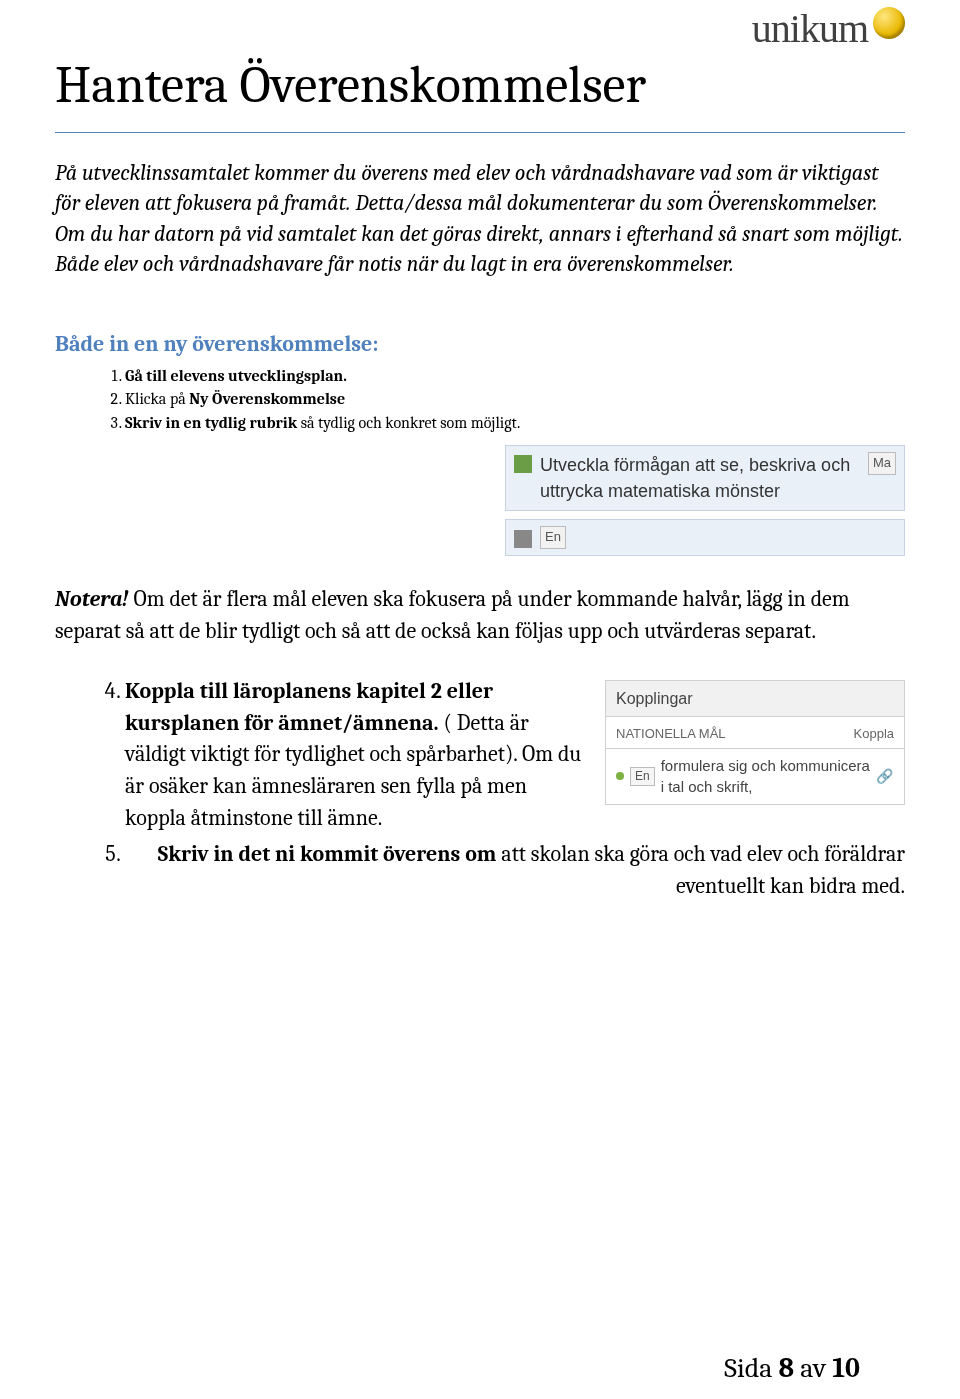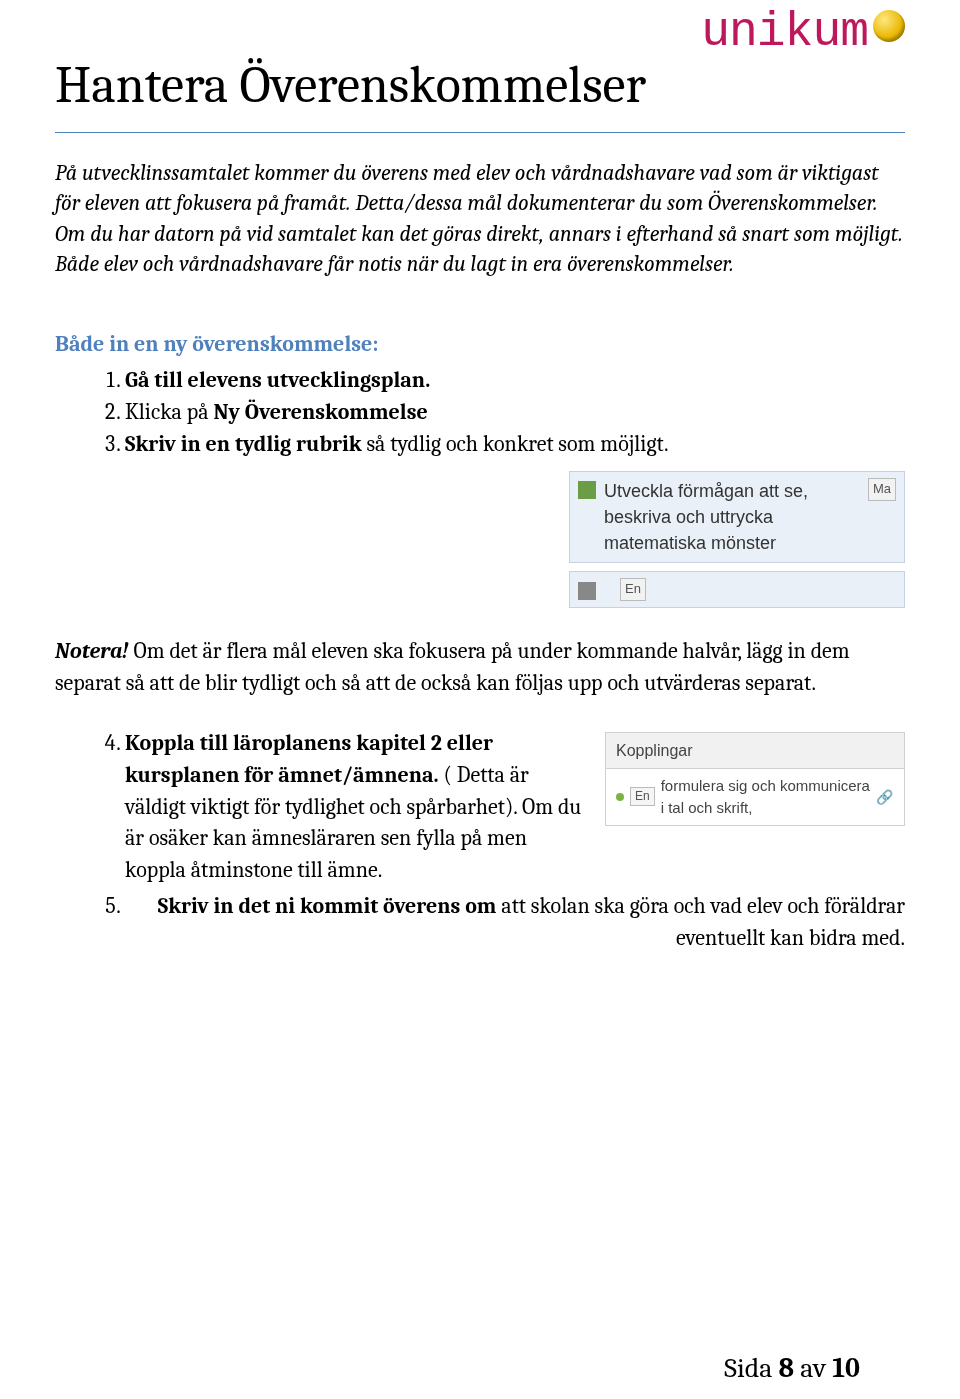--- a/index.html
+++ b/index.html
@@ -14,23 +14,23 @@
   }
   .logo-wrap {
     position: absolute;
     top: 5px;
     right: 55px;
     display: flex;
     align-items: center;
     gap: 5px;
   }
   .logo-text {
-    font-family: Liberation Mono, monospace;
-    font-size: 48px;
-    color: #be185d;
+    font-family: Liberation Serif, serif;
+    font-size: 40px;
+    color: #404040;
     letter-spacing: -1px;
   }
   .logo-icon {
     width: 32px;
     height: 32px;
     border-radius: 50%;
     background: radial-gradient(circle at 35% 30%, #ffe680 0%, #e8b800 60%, #c48f00 100%);
     box-shadow: inset -2px -3px 3px rgba(0,0,0,0.25);
     position: relative;
     top: -6px;
@@ -52,30 +52,30 @@
   .section-heading {
     margin-top: 50px;
     color: #4f81bd;
     font-weight: bold;
     font-size: 22px;
     line-height: 1.4;
   }
   ol.main-list {
     margin-top: 5px;
     padding-left: 70px;
-    font-size: 22px;
+    font-size: 16px;
     line-height: 1.45;
   }
   ol.main-list > li { margin-bottom: 0; }
   .float-box {
     float: right;
     margin-left: 15px;
     margin-top: 4px;
   }
-  .snippet1 { width: 336px; }
+  .snippet1 { width: 400px; }
   .snippet-row {
     background: #eaf0f8;
     border: 1px solid #c6d2e2;
     padding: 6px 8px;
     font-family: Arial, sans-serif;
     font-size: 18px;
     color: #333;
     display: flex;
     align-items: flex-start;
     gap: 8px;
@@ -92,21 +92,20 @@
   .snip-icon.green { background: #6b9c46; }
   .snip-text { flex: 1; }
   .snip-tag {
     font-size: 13px;
     color: #555;
     border: 1px solid #bbb;
     background: #f2f2f2;
     padding: 1px 4px;
     align-self: flex-start;
     flex-shrink: 0;
-    margin-left: 16px;
   }
   .after-list {
     font-size: 22px;
     line-height: 1.45;
     margin-top: 6px;
   }
   .notera-block {
     font-size: 22px;
     line-height: 1.45;
     margin-top: 20px;
@@ -212,20 +211,24 @@
 </div>
 
 <p class="notera-block">
   <b><i>Notera!</i></b><span> Om det är flera mål eleven ska fokusera på under kommande halvår, lägg in dem separat så att de blir tydligt och så att de också kan följas upp och utvärderas separat.</span>
 </p>
 
 <ol class="second-list" start="4">
   <li>
     <div class="float-box kopplingar-box">
       <div class="kopplingar-head">Kopplingar</div>
+      <div class="kopplingar-sub">
+        <span>NATIONELLA MÅL</span>
+        <span>Koppla</span>
+      </div>
       <div class="kopplingar-item">
         <span class="dot"></span>
         <span class="mini-tag">En</span>
         <span>formulera sig och kommunicera i tal och skrift,</span>
         <span class="link-icon">🔗</span>
       </div>
     </div>
     <b>Koppla till läroplanens kapitel 2 eller kursplanen för ämnet/ämnena.</b><span> ( Detta är väldigt viktigt för tydlighet och spårbarhet). Om du är osäker kan ämnesläraren sen fylla på men koppla åtminstone till ämne.</span>
   </li>
   <li style="clear:both;text-align:right;"><b>Skriv in det ni kommit överens om</b><span> att skolan ska göra och vad elev och föräldrar eventuellt kan bidra med.</span></li>

